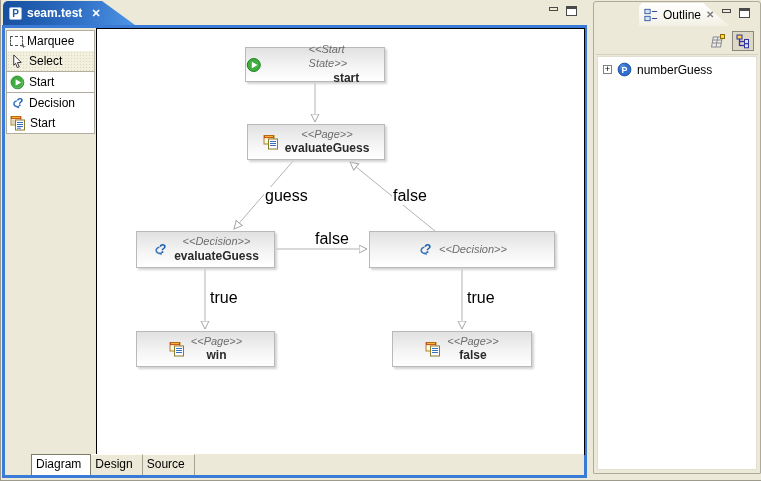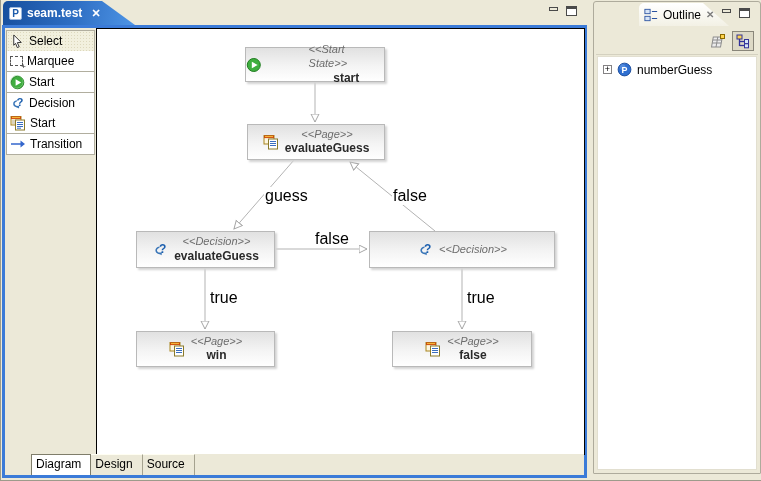--- a/index.html
+++ b/index.html
@@ -139,29 +139,29 @@
       <span class="icon-min"></span>
       <span class="icon-max"></span>
     </div>
   </div>
 
   <div class="editor-body">
 
     <div class="palette">
       <div class="palette-box">
         <div class="pal-group">
+          <div class="pal-item">
+            <span class="mq"></span>
+            <span>Marquee</span>
+          </div>
           <div class="pal-item selected">
             <svg width="15" height="15" viewBox="0 0 16 16">
               <path d="M4,1 L12,9 L7.8,9.2 L9.8,13.6 L7.8,14.5 L5.9,10 L4,12 Z" fill="#fff" stroke="#2b2b2b" stroke-width="1"></path>
             </svg>
             <span>Select</span>
-          </div>
-          <div class="pal-item">
-            <span class="mq"></span>
-            <span>Marquee</span>
           </div>
         </div>
         <div class="pal-group">
           <div class="pal-item">
             <svg width="15" height="15" viewBox="0 0 16 16">
               <circle cx="8" cy="8" r="6.7" fill="#3fae3f" stroke="#1d7a1d"></circle>
               <circle cx="8" cy="8" r="6.7" fill="none" stroke="#8fd88f" stroke-width="1" opacity="0.6" transform="translate(-0.7,-0.7)"></circle>
               <polygon points="6,4.6 12,8 6,11.4" fill="#fff"></polygon>
             </svg>
             <span>Start</span>
@@ -185,29 +185,20 @@
               <line x1="2" y1="8" x2="10" y2="8" stroke="#b9b29a"></line>
               <rect x="5.5" y="5" width="9" height="10" fill="#ffffff" stroke="#8a7a2a"></rect>
               <line x1="7" y1="7.5" x2="13" y2="7.5" stroke="#3a6ebf"></line>
               <line x1="7" y1="9.5" x2="13" y2="9.5" stroke="#3a6ebf"></line>
               <line x1="7" y1="11.5" x2="13" y2="11.5" stroke="#3a6ebf"></line>
               <line x1="7" y1="13.2" x2="11" y2="13.2" stroke="#3a6ebf"></line>
             </svg>
             <span>Start</span>
           </div>
         </div>
-        <div class="pal-group">
-          <div class="pal-item">
-            <svg width="16" height="10" viewBox="0 0 16 10">
-              <line x1="1" y1="5" x2="11" y2="5" stroke="#3366cc" stroke-width="1.5"></line>
-              <polygon points="10.5,1.5 15,5 10.5,8.5" fill="#3366cc"></polygon>
-            </svg>
-            <span>Transition</span>
-          </div>
-        </div>
       </div>
     </div>
 
     <div class="canvas">
 
       <svg class="wires" width="487" height="425">
         <line x1="218" y1="53" x2="218" y2="93" stroke="#b3b3b3" marker-end="url(#arrowOpen)"></line>
         <line x1="197" y1="131" x2="137" y2="200" stroke="#b3b3b3" marker-end="url(#arrowOpen)"></line>
         <line x1="338" y1="202" x2="253" y2="133" stroke="#b3b3b3" marker-end="url(#arrowOpen)"></line>
         <line x1="178" y1="220" x2="270" y2="220" stroke="#b3b3b3" marker-end="url(#arrowOpen)"></line>

